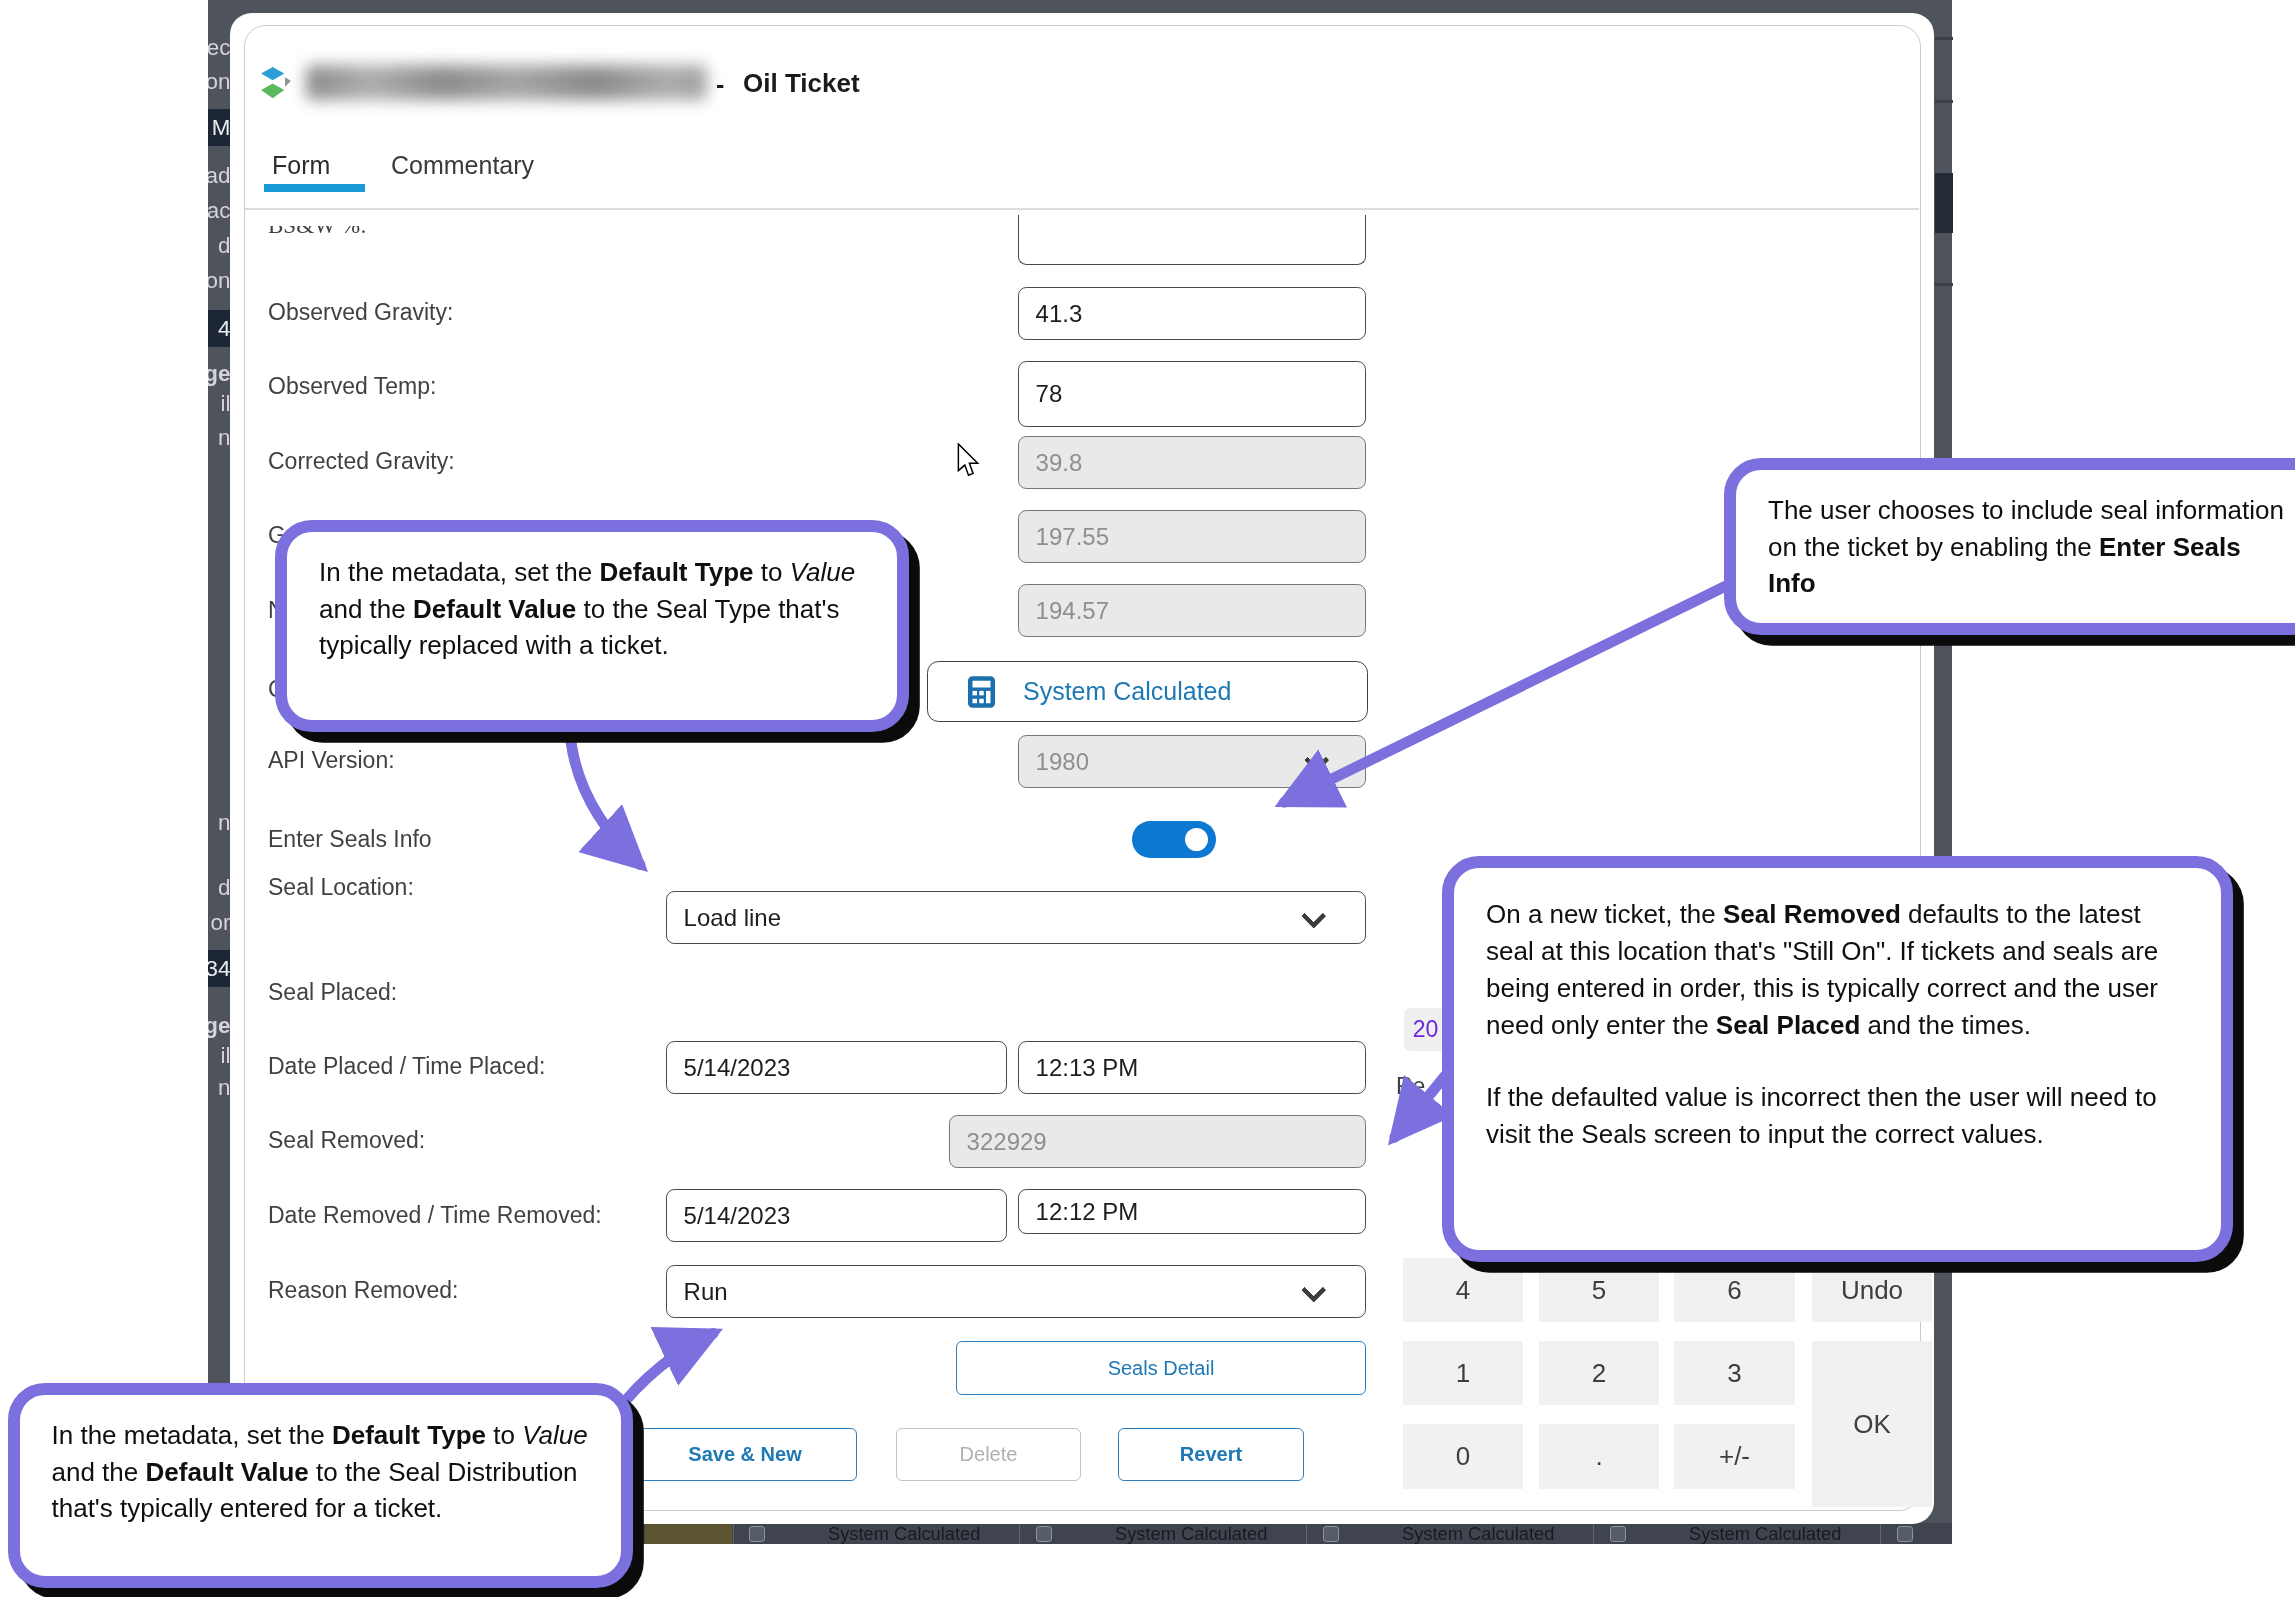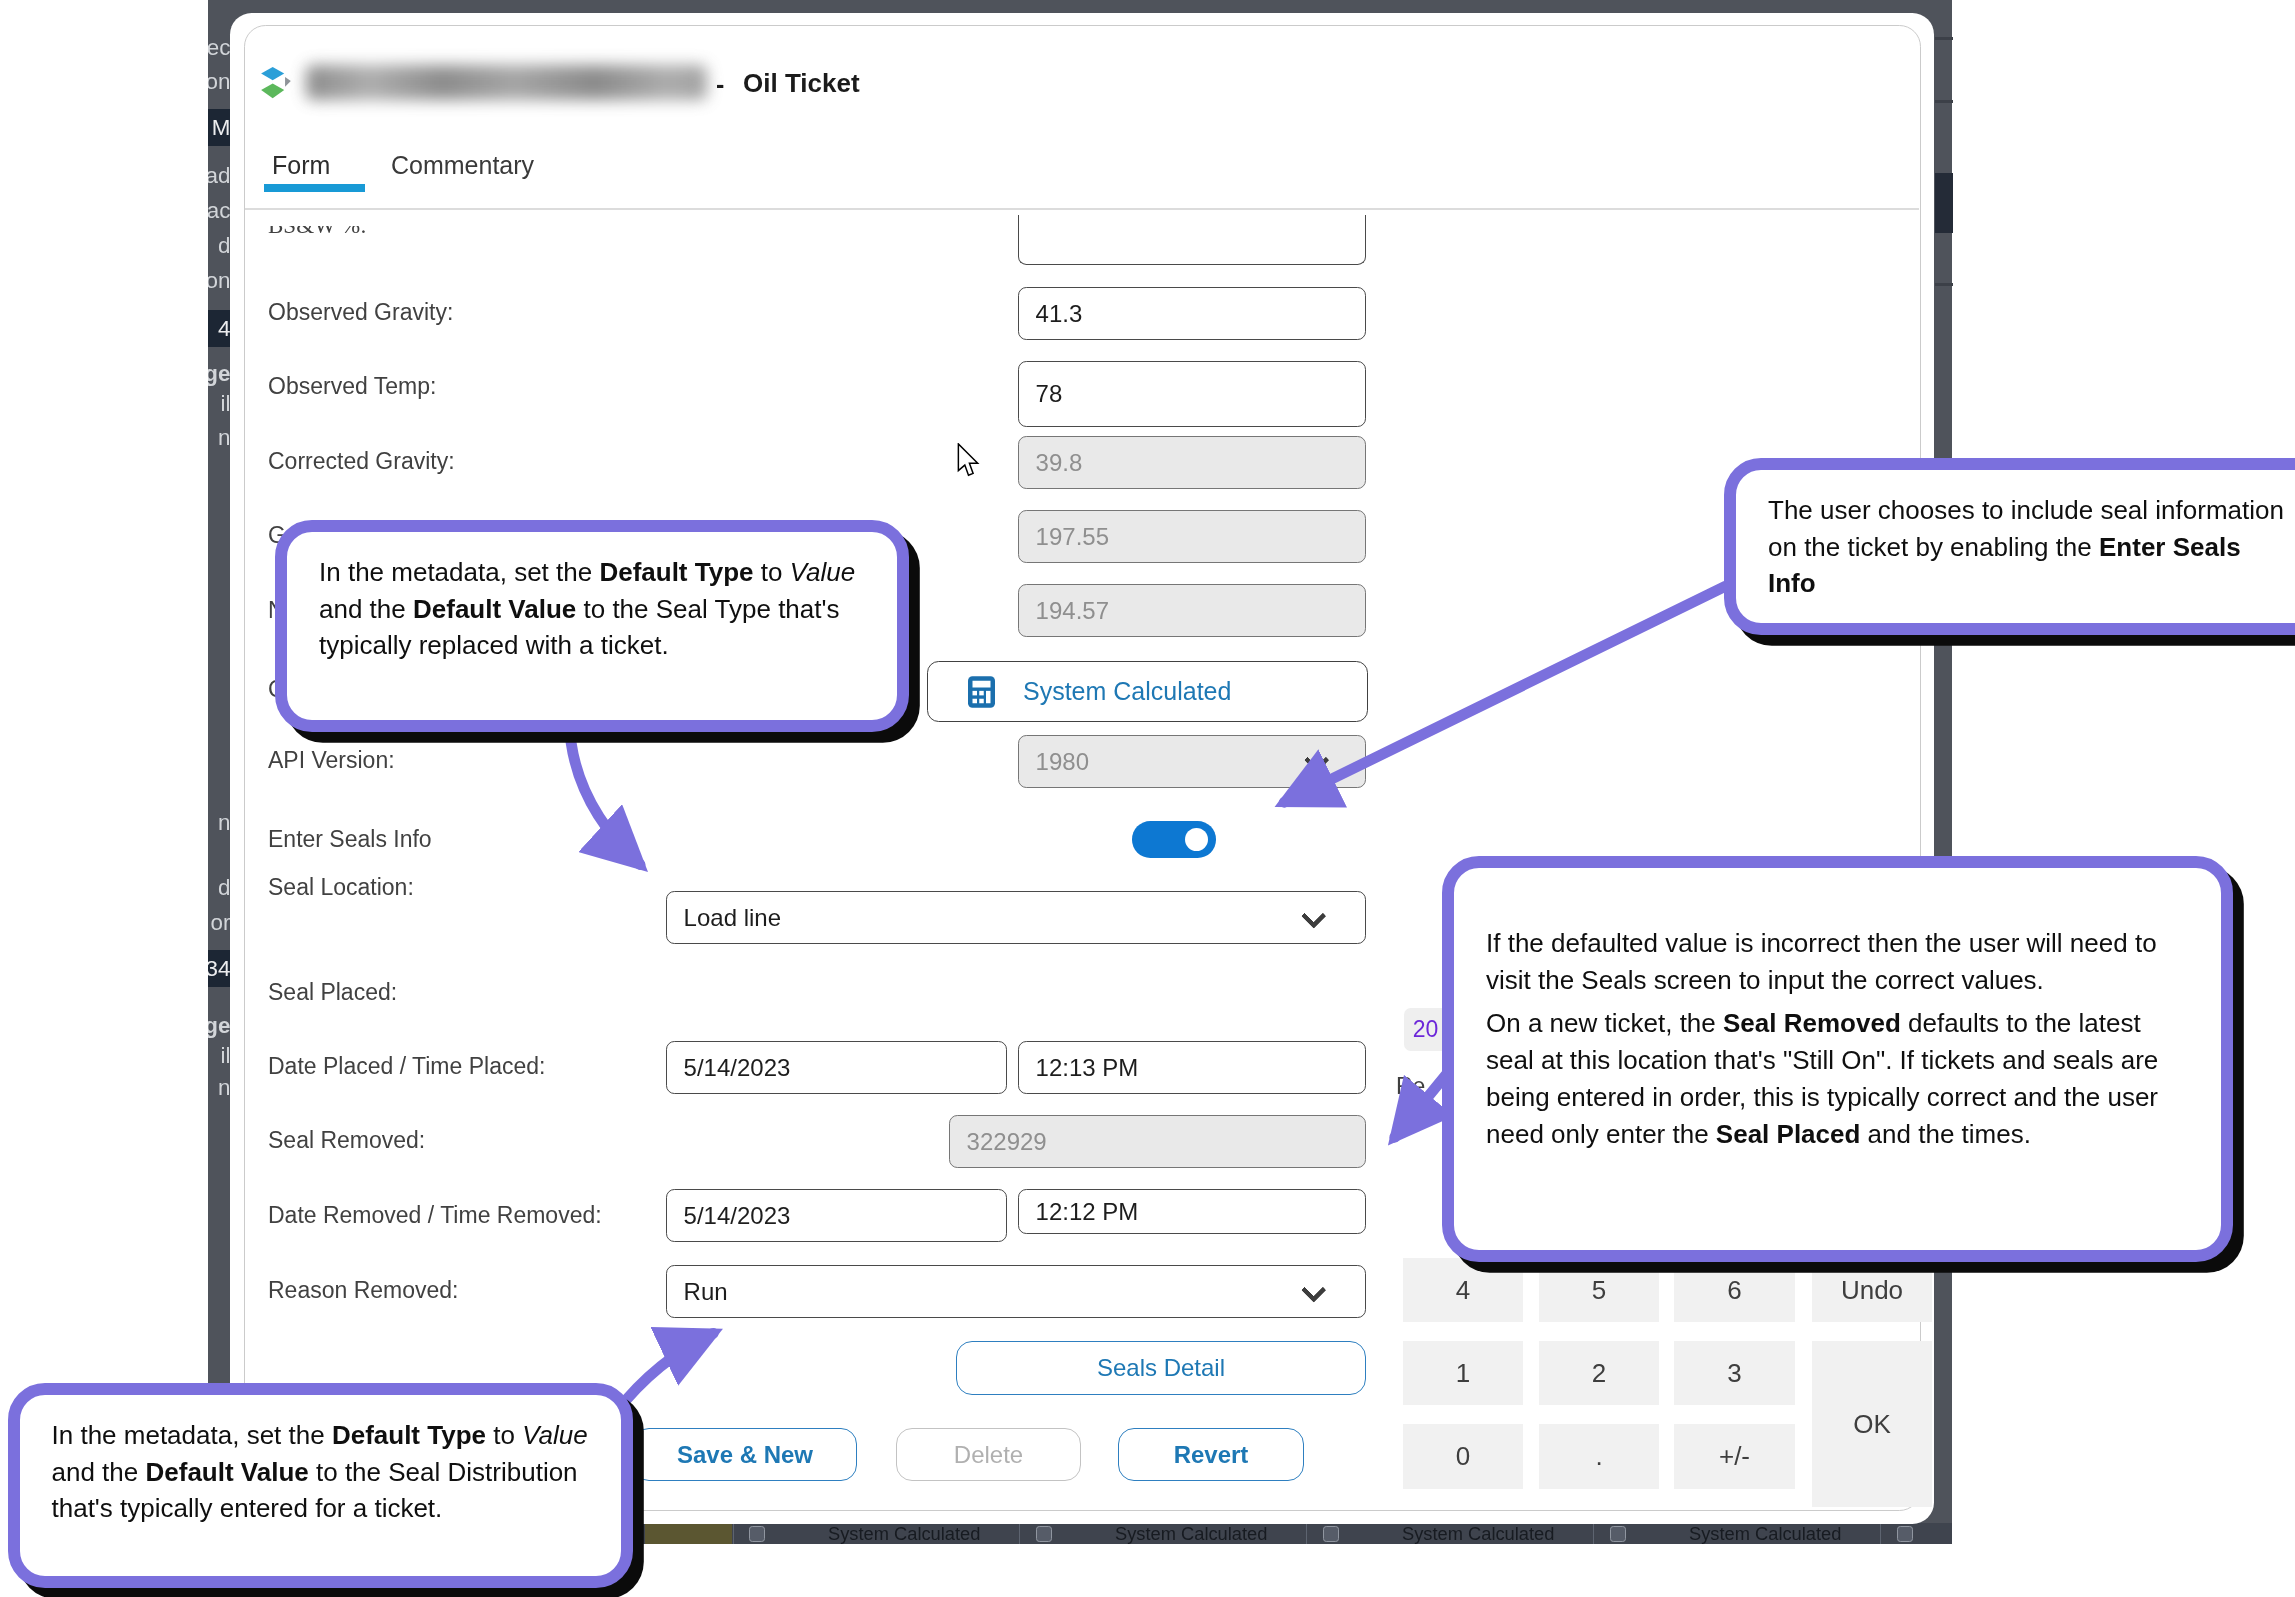--- a/index.html
+++ b/index.html
@@ -36,21 +36,21 @@
   .lbl-clip{left:268px;top:226px;width:191px;height:18.3px;overflow:hidden;font-family:Liberation Serif, serif;}
   .lbl-clip > span{display:block;margin-top:-13.3px;font-size:23px;color:#414141;}
   .inp{border:1.7px solid #4a4a4a;border-radius:8.3px;background:#fff;font-size:24px;color:#1d1d1d;
        display:flex;align-items:center;padding-left:16.6px;}
   .inp.dis{background:#e9e9e9;color:#8f8f8f;border-color:#767676;}
   .inp.cut{border-top:none;border-radius:0 0 8.3px 8.3px;}
   .chev{position:absolute;right:43px;top:50%;width:12.5px;height:12.5px;margin-top:-10.8px;
         border-right:5px solid #3d3d3d;border-bottom:5px solid #3d3d3d;transform:rotate(45deg);border-radius:1.7px;}
   .toggle{left:1132px;top:821px;width:84px;height:37px;background:#0d78d2;border-radius:18.3px;}
   .knob{position:absolute;left:53px;top:6.7px;width:23px;height:23px;background:#fff;border-radius:50%;}
-  .btn{display:flex;align-items:center;justify-content:center;border-radius:16px;font-size:24px;background:#fff;}
+  .btn{display:flex;align-items:center;justify-content:center;border-radius:6px;font-size:20px;background:#fff;}
   .btn.blue{border:1.7px solid #2e7fc0;color:#1e78b4;}
   .btn.bold{font-weight:bold;}
   .btn.gray{border:1.7px solid #c3c3c3;color:#b0b0b0;}
   .syscalc{left:927px;top:661px;width:441px;height:61px;border:1.7px solid #414141;border-radius:11.6px;
            background:#fff;display:flex;align-items:center;}
   .syscalc .txt{color:#1e78b4;font-size:25px;margin-left:28px;}
   .key{background:#f1f1f1;color:#3e3e3e;font-size:26px;display:flex;align-items:center;justify-content:center;}
   .f20{left:1390px;top:1008px;width:43px;height:43px;background:#efefef;border-radius:6.7px 0 0 6.7px;
        font-size:23px;color:#6d28d9;display:flex;align-items:center;justify-content:center;margin-left:14px;}
   .fre{left:1396px;top:1073px;font-size:23px;color:#3f3f3f;}
@@ -264,22 +264,22 @@
 
   <div class="abs co" style="left:275px;top:520px;width:634px;height:212px">
     <span>In the metadata, set the </span><b>Default Type</b><span> to </span><i>Value</i><span> and the </span><b>Default Value</b><span> to the Seal Type that's typically replaced with a ticket.</span>
   </div>
 
   <div class="abs co" style="left:1724px;top:458px;width:615px;height:177px">
     <span>The user chooses to include seal information on the ticket by enabling the </span><b>Enter Seals Info</b>
   </div>
 
   <div class="abs co" style="left:1442px;top:856px;width:791px;height:406px">
+    <div style="margin-top:6.7px"><span>On a new ticket, the </span><b>Seal Removed</b><span> defaults to the latest seal at this location that's "Still On".  If tickets and seals are being entered in order, this is typically correct and the user need only enter the </span><b>Seal Placed</b><span> and the times.</span></div>
     <div style="margin-top:35px">If the defaulted value is incorrect then the user will need to visit the Seals screen to input the correct values.</div>
-    <div style="margin-top:6.7px"><span>On a new ticket, the </span><b>Seal Removed</b><span> defaults to the latest seal at this location that's "Still On".  If tickets and seals are being entered in order, this is typically correct and the user need only enter the </span><b>Seal Placed</b><span> and the times.</span></div>
   </div>
 
   <div class="abs co" style="left:7.5px;top:1383px;width:625px;height:205px">
     <span>In the metadata, set the </span><b>Default Type</b><span> to </span><i>Value</i><span> and the </span><b>Default Value</b><span> to the Seal Distribution that's typically entered for a ticket.</span>
   </div>
 
   <svg class="abs" style="left:956px;top:443px" width="25" height="35" viewBox="0 0 24 38">
     <polygon points="1,1 1,30 8,24 12,35 17,33 13,22 22,22" fill="#fff" stroke="#000" stroke-width="1.6"></polygon>
   </svg>
 

